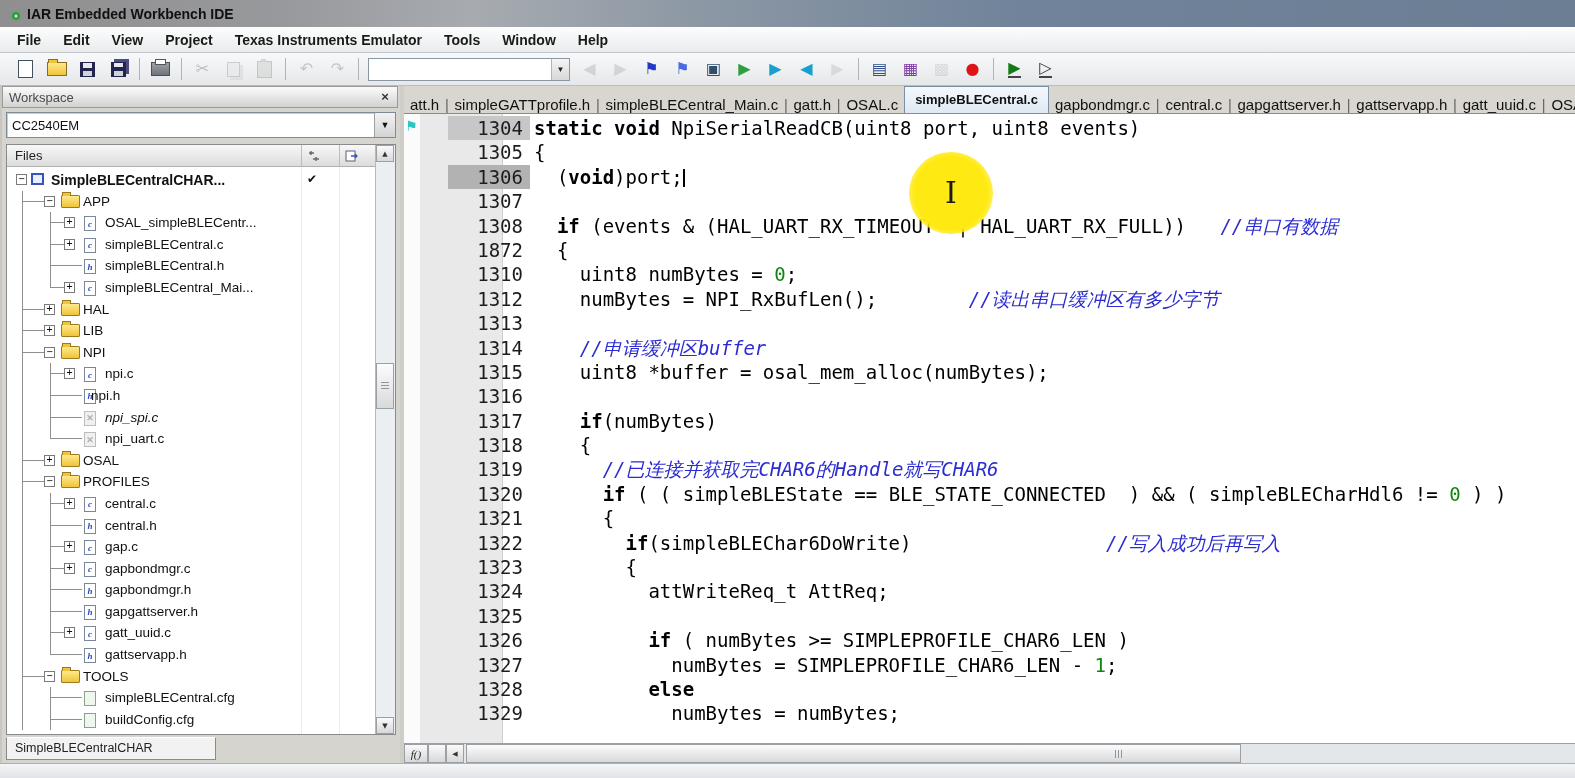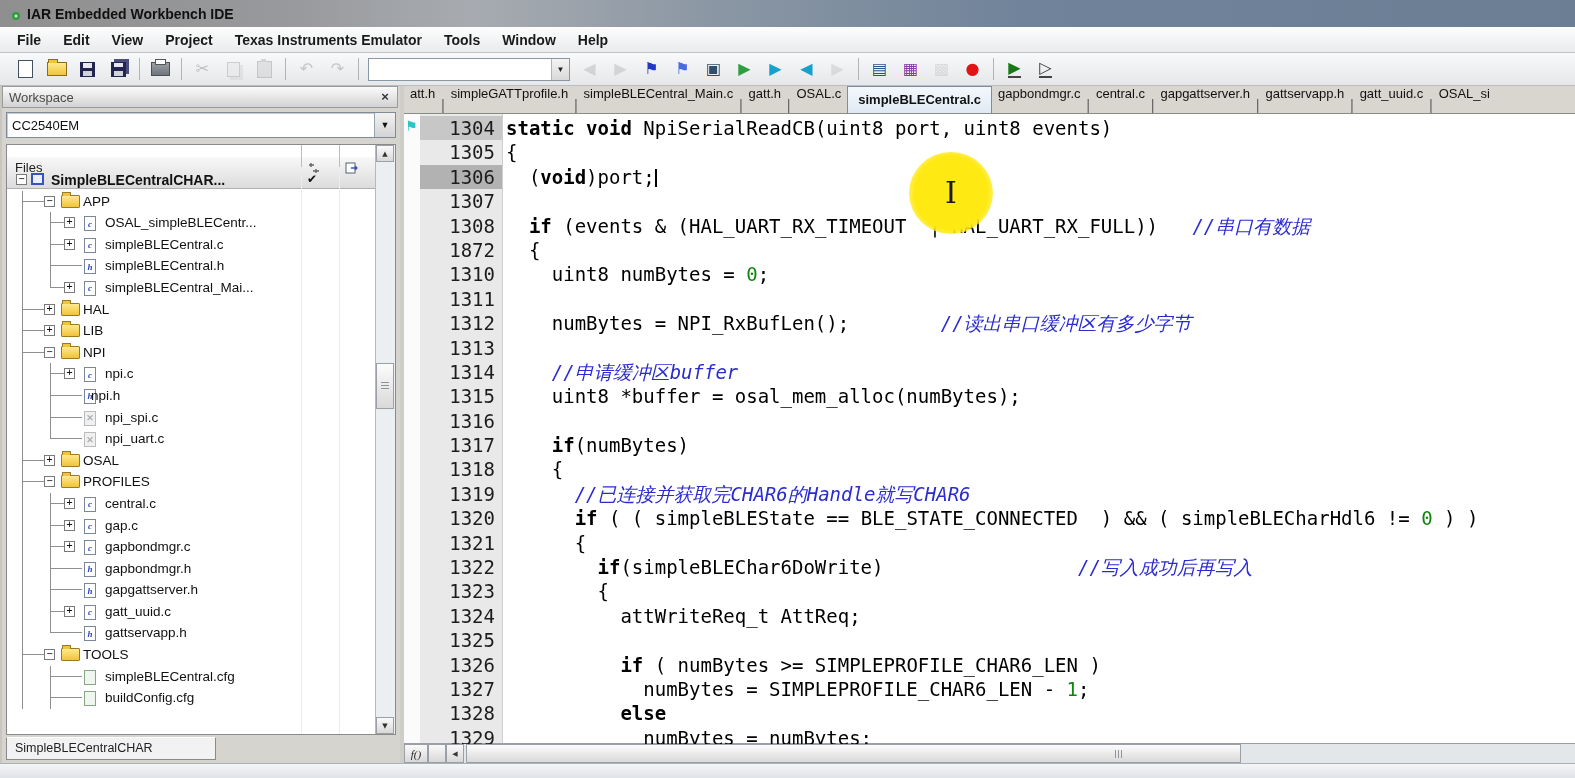--- a/index.html
+++ b/index.html
@@ -64,21 +64,21 @@
   #ws-header .wt{font-size:13px;color:#4a4a4a;margin-left:6px;flex:1;}
   #ws-close{width:16px;height:16px;margin-right:4px;text-align:center;line-height:15px;
     font-size:13px;font-weight:bold;color:#333;}
   #ws-combo{position:absolute;left:4px;top:26px;width:388px;height:24px;background:#fff;
     border:1px solid #7f8b97;box-shadow:inset 1px 1px 0 #c8ccd0;display:flex;align-items:center;}
   #ws-combo .cv{flex:1;font-size:13px;color:#111;padding-left:5px;}
   #ws-combo .ca{width:20px;height:100%;background:linear-gradient(#f2f2f2,#d4d4d4);
     border-left:1px solid #9aa2aa;display:flex;align-items:center;justify-content:center;font-size:9px;color:#111;}
   #files-panel{position:absolute;left:4px;top:58px;width:390px;height:591px;background:#fff;
     border:1px solid #8a8a8a;box-sizing:border-box;overflow:hidden;}
-  #files-header{position:absolute;left:0;top:12px;width:100%;height:32px;
+  #files-header{position:absolute;left:0;top:0;width:100%;height:22px;
     background:linear-gradient(#f8f8f8,#dcdcdc);border-bottom:1px solid #b0b0b0;box-sizing:border-box;text-decoration:underline;}
   #files-header .fh{font-size:13px;color:#222;position:absolute;left:8px;top:3px;}
   .colsep{position:absolute;top:22px;bottom:0;border-left:1px solid #ececec;}
   .colsep.hdr{top:0;bottom:auto;height:22px;border-left:1px solid #bdbdbd;}
   #tree{position:absolute;left:0;top:24px;width:369px;bottom:0;overflow:hidden;}
   .trow{position:relative;height:21.6px;}
   .gv{position:absolute;width:0;border-left:1px solid #8f8f8f;top:0;bottom:0;}
   .gv.half{bottom:auto;height:11px;}
   .gt{position:absolute;height:0;border-top:1px solid #8f8f8f;top:10px;}
   .ebox{position:absolute;top:5px;width:11px;height:11px;background:#fff;border:1px solid #7a7a7a;
@@ -109,31 +109,31 @@
   .grip{position:absolute;left:4px;right:4px;height:1px;background:#8f959b;box-shadow:0 3px 0 #8f959b,0 6px 0 #8f959b;}
   #ws-tab{position:absolute;left:4px;top:651px;width:210px;height:23px;background:#f2f2f2;
     border:1px solid #8a8a8a;border-top:1px solid #fff;box-sizing:border-box;
     font-size:12.5px;color:#222;line-height:21px;padding-left:8px;}
 
   
   #editor{left:404px;top:86px;width:1171px;height:677px;background:#d6d4cf;overflow:hidden;}
   #tabbar{position:absolute;left:0;top:0;width:100%;height:28px;background:#d9d6cf;
     border-bottom:1px solid #8a8a8a;white-space:nowrap;overflow:hidden;
     display:flex;align-items:flex-end;box-sizing:border-box;}
-  .etab{display:inline-block;font-size:13px;color:#111;padding:5px 6px 12px 6px;}
+  .etab{display:inline-block;font-size:15px;color:#111;padding:5px 6px 0 6px;}
   .etab.active{background:linear-gradient(#f4f8fc,#dfe9f4);font-weight:bold;font-size:13px;
     border:1px solid #7c8ea4;border-bottom:none;padding:5px 10px 6px 10px;}
   .tabsep{color:#555;font-size:13px;display:inline-block;transform:scaleY(1.2);}
   #code-area{position:absolute;left:0;top:28px;width:100%;height:630px;background:#fff;overflow:hidden;}
   #gutterbg{position:absolute;left:16px;top:0;bottom:0;width:82px;background:#e9e9e9;border-right:1px solid #cfcfcf;}
   #bpmargin{position:absolute;left:0;top:0;bottom:0;width:16px;background:#fbfbfb;border-right:1px dashed #b0b0b0;}
   #bookmark-flag{position:absolute;left:1px;top:4px;font-size:14px;color:#2cc4c4;
     font-family:"DejaVu Sans",sans-serif;z-index:3;}
   #codewrap{position:absolute;left:0;top:2px;right:0;z-index:2;}
-  .crow{display:flex;height:24.4px;line-height:24.4px;}
+  .crow{display:flex;height:24.4px;line-height:24.4px;padding-left:28px;}
   .bpcell{width:16px;flex:none;}
   .lncell{width:82px;flex:none;text-align:right;padding-right:7px;box-sizing:border-box;
     font:19px/24.4px "DejaVu Sans Mono",monospace;color:#1c1c1c;}
   .lncell.hl1{background:#c7c7c7;}
   .lncell.hl2{background:#b2b2b2;}
   .codecell{padding-left:4px;white-space:pre;font:19px/24.4px "DejaVu Sans Mono",monospace;color:#000;}
   .seg-kw{font-weight:bold;}
   .seg-cm{color:#2b2bd2;font-style:italic;}
   .seg-num{color:#108410;}
   .caret{display:inline-block;width:2px;height:18px;background:#000;vertical-align:-3px;}
@@ -382,21 +382,21 @@
           <div class="gv" style="left: 43px;"></div>
           <div class="gt" style="left: 43px; width: 32px;"></div>
           <span class="ticon ic-doc " data-letter="h" style="left: 77px;"></span>
           <span class="tlabel" style="left: 84px;">npi.h</span>
         </div>
         <div class="trow">
           <div class="gv" style="left: 15px;"></div>
           <div class="gv" style="left: 43px;"></div>
           <div class="gt" style="left: 43px; width: 32px;"></div>
           <span class="ticon ic-doc x" data-letter="✕" style="left: 77px;"></span>
-          <span class="tlabel" style="left: 98px;">npi_spi.c</span>
+          <span class="tlabel" style="left: 98px; font-style: italic;">npi_spi.c</span>
         </div>
         <div class="trow">
           <div class="gv" style="left: 15px;"></div>
           <div class="gv half" style="left: 43px;"></div>
           <div class="gt" style="left: 43px; width: 32px;"></div>
           <span class="ticon ic-doc x" data-letter="✕" style="left: 77px;"></span>
           <span class="tlabel" style="left: 98px;">npi_uart.c</span>
         </div>
         <div class="trow">
           <div class="gv" style="left: 15px;"></div>
@@ -420,20 +420,27 @@
           <div class="gv" style="left: 15px;"></div>
           <div class="gv" style="left: 43px;"></div>
           <div class="gt" style="left: 43px; width: 14px;"></div>
           <span class="ebox" style="left: 57px;">+</span>
           <span class="ticon ic-doc " data-letter="c" style="left: 77px;"></span>
           <span class="tlabel" style="left: 98px;">central.c</span>
         </div>
         <div class="trow">
           <div class="gv" style="left: 15px;"></div>
           <div class="gv" style="left: 43px;"></div>
+          <div class="gt" style="left: 43px; width: 32px;"></div>
+          <span class="ticon ic-doc " data-letter="h" style="left: 77px;"></span>
+          <span class="tlabel" style="left: 98px;">central.h</span>
+        </div>
+        <div class="trow">
+          <div class="gv" style="left: 15px;"></div>
+          <div class="gv" style="left: 43px;"></div>
           <div class="gt" style="left: 43px; width: 14px;"></div>
           <span class="ebox" style="left: 57px;">+</span>
           <span class="ticon ic-doc " data-letter="c" style="left: 77px;"></span>
           <span class="tlabel" style="left: 98px;">gap.c</span>
         </div>
         <div class="trow">
           <div class="gv" style="left: 15px;"></div>
           <div class="gv" style="left: 43px;"></div>
           <div class="gt" style="left: 43px; width: 14px;"></div>
           <span class="ebox" style="left: 57px;">+</span>
@@ -562,25 +569,20 @@
         </div>
         <div class="crow">
           <span class="bpcell"></span>
           <span class="lncell">1872</span>
           <span class="codecell"><span>  {</span></span>
         </div>
         <div class="crow">
           <span class="bpcell"></span>
           <span class="lncell">1310</span>
           <span class="codecell"><span>    uint8 numBytes = </span><span class="seg-num">0</span><span>;</span></span>
-        </div>
-        <div class="crow">
-          <span class="bpcell"></span>
-          <span class="lncell">1311</span>
-          <span class="codecell"></span>
         </div>
         <div class="crow">
           <span class="bpcell"></span>
           <span class="lncell">1312</span>
           <span class="codecell"><span>    numBytes = NPI_RxBufLen();        </span><span class="seg-cm">//读出串口缓冲区有多少字节</span></span>
         </div>
         <div class="crow">
           <span class="bpcell"></span>
           <span class="lncell">1313</span>
           <span class="codecell"></span>

